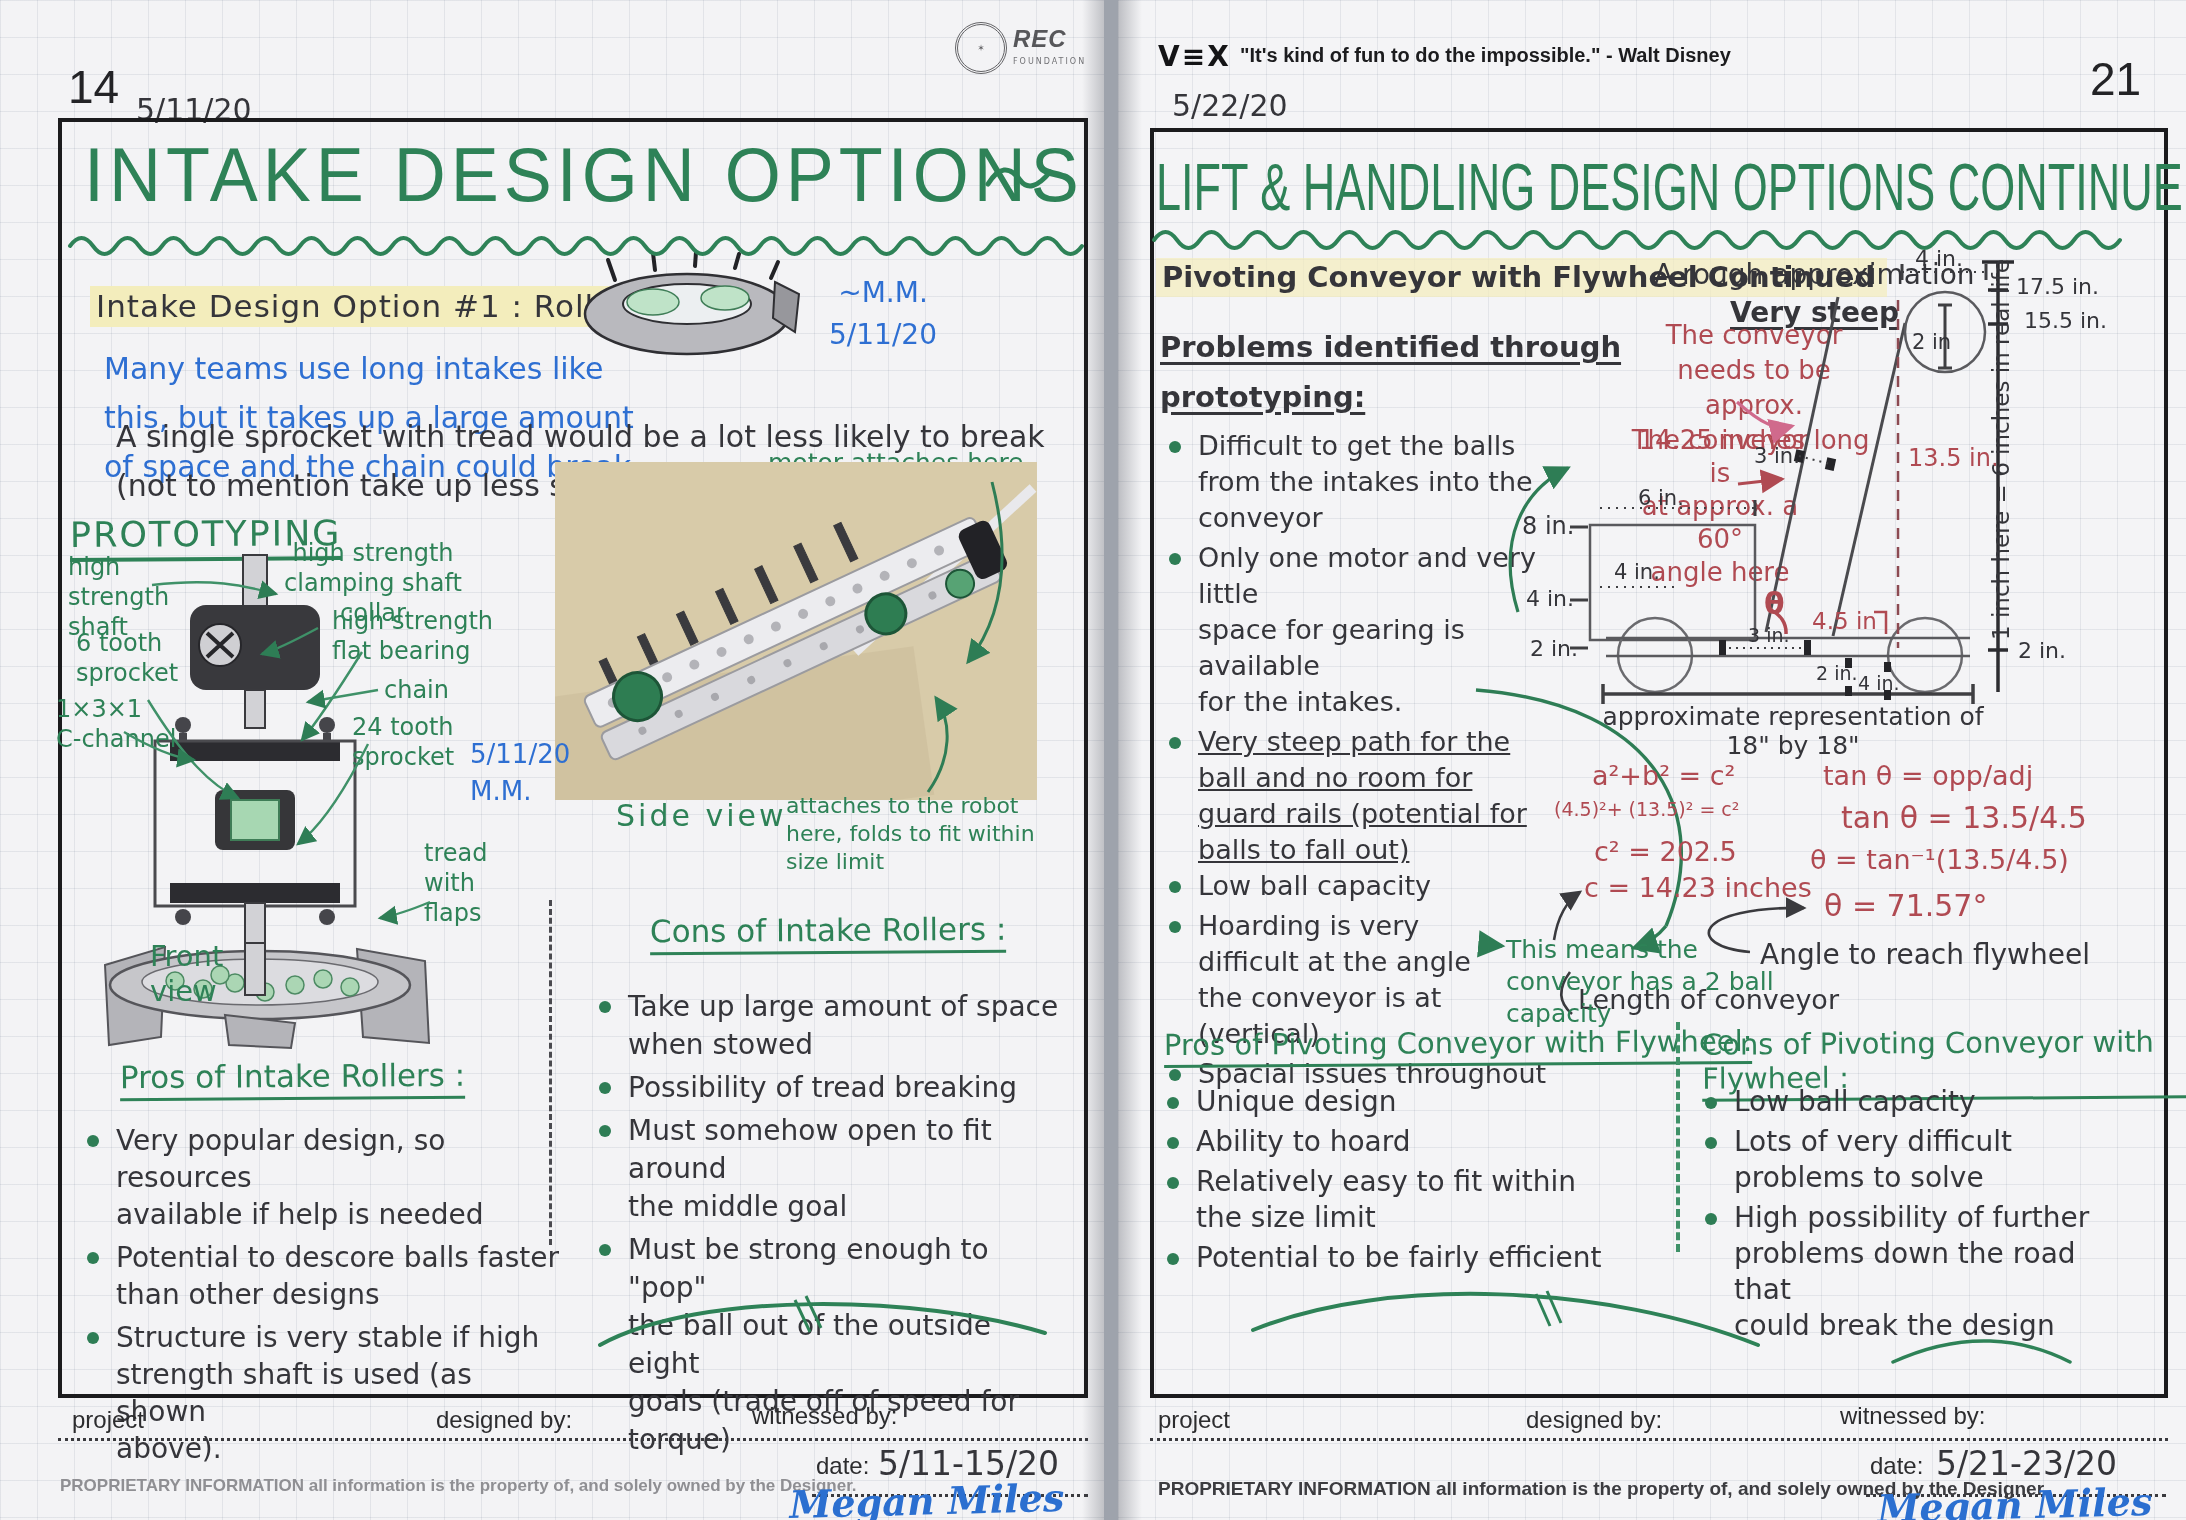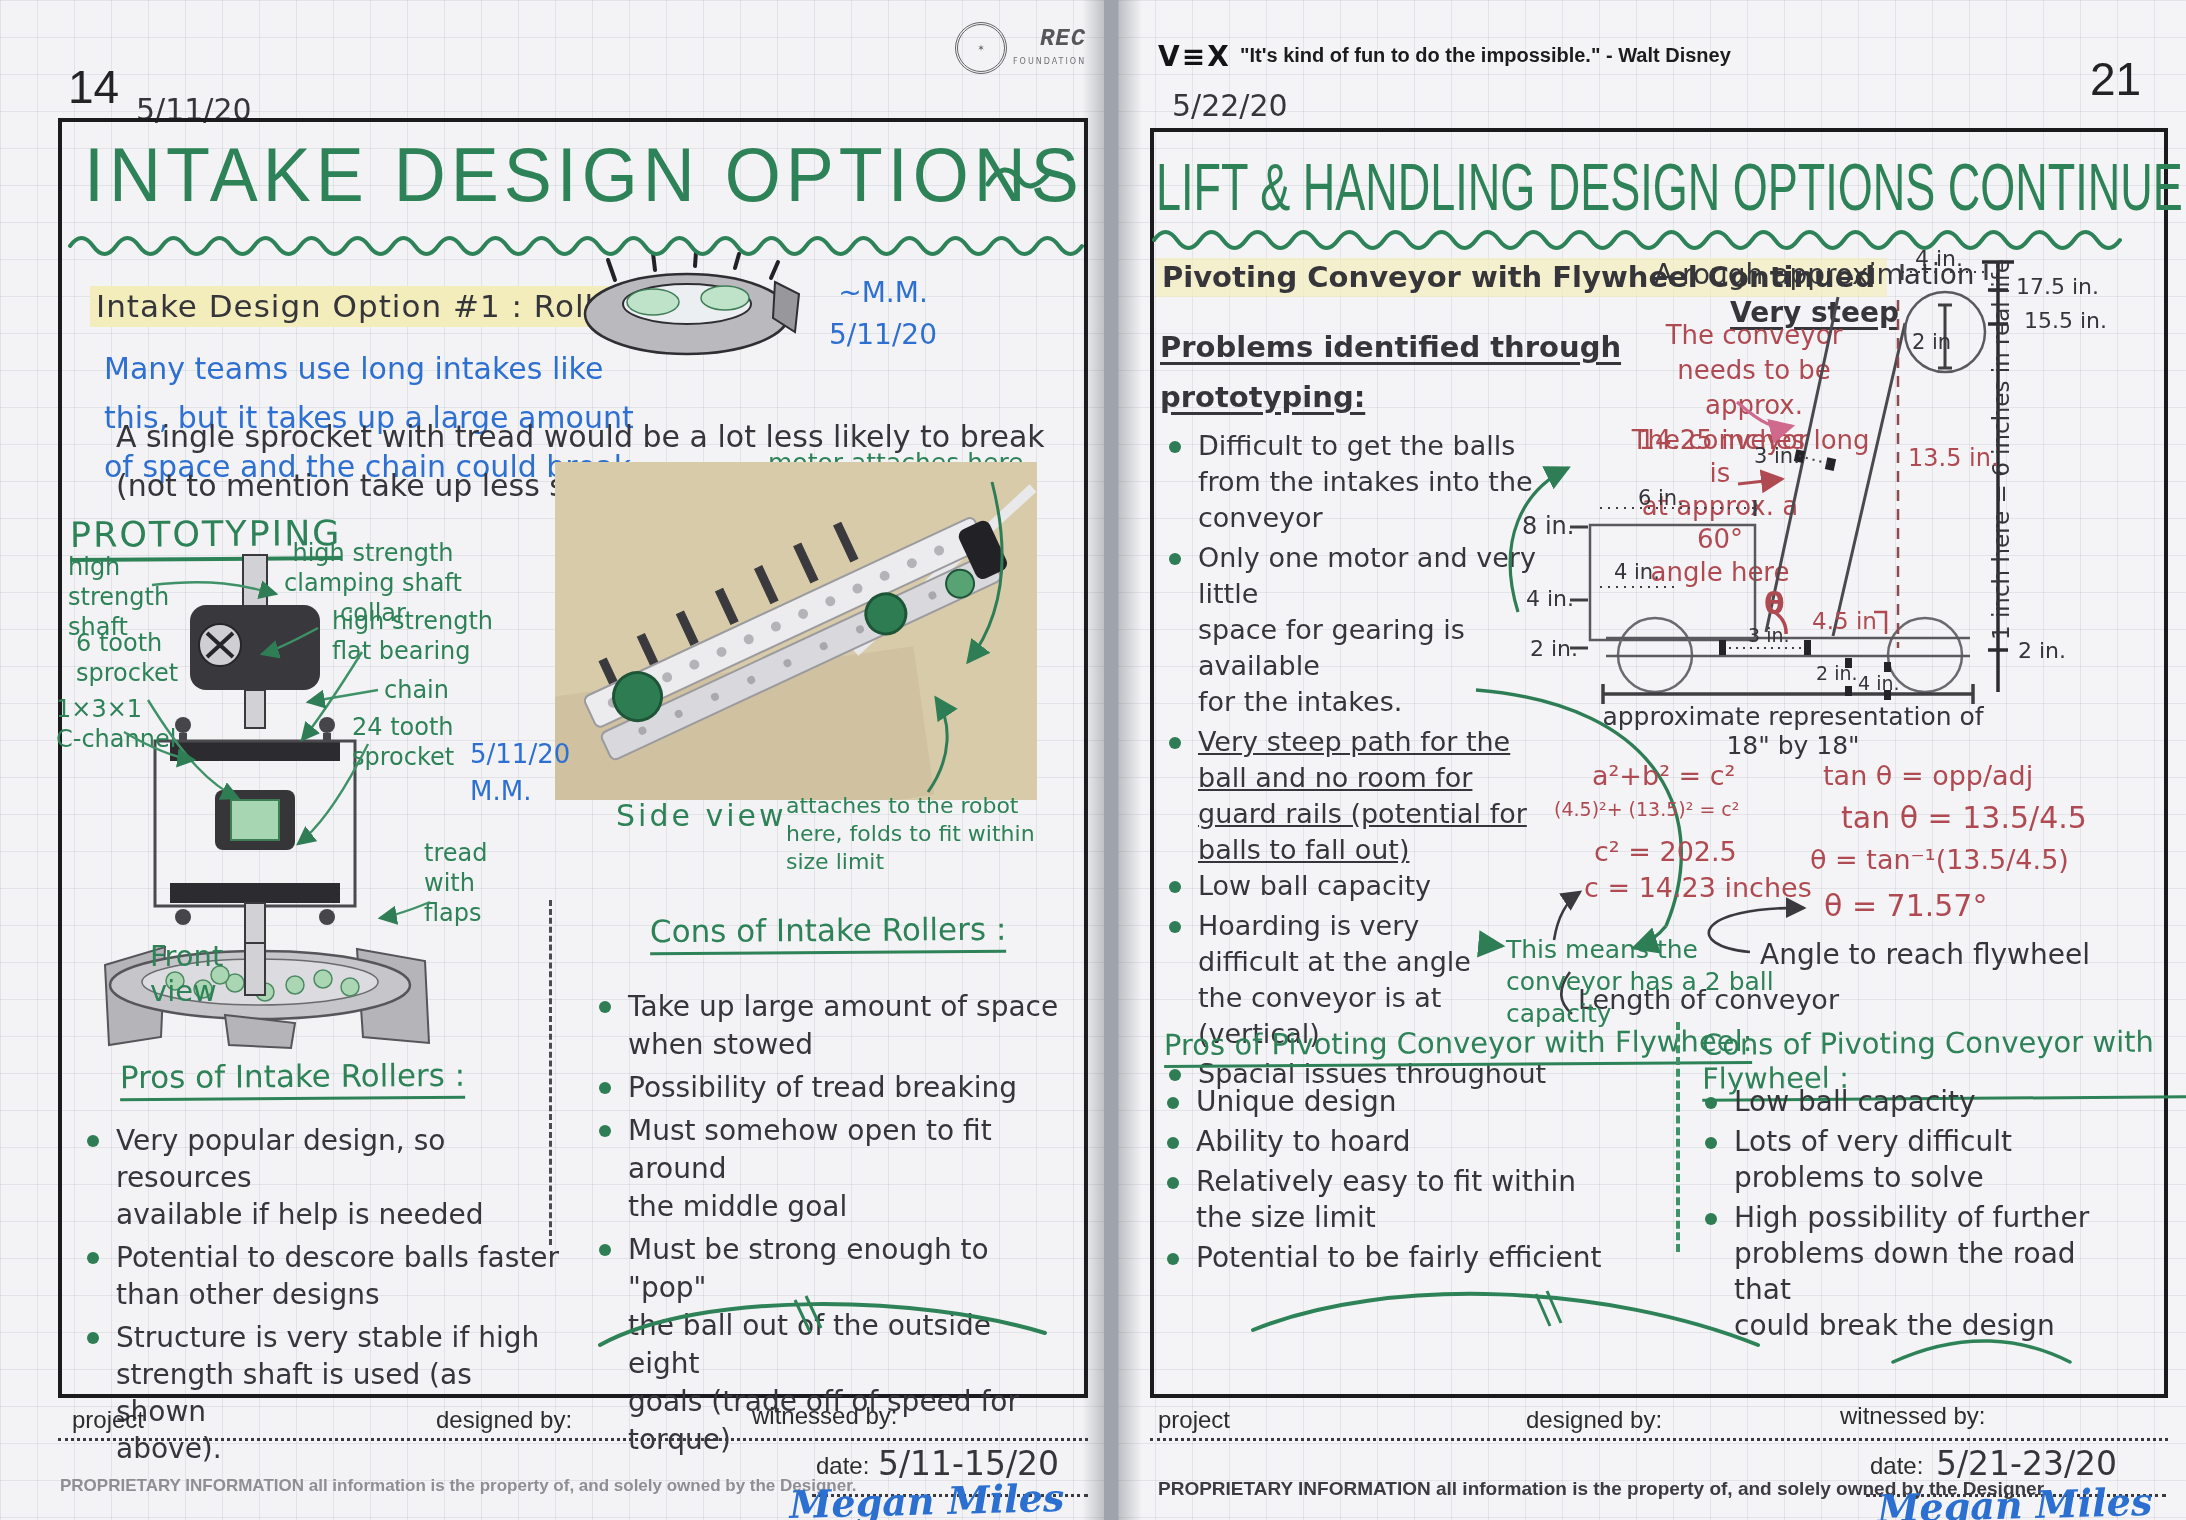--- a/index.html
+++ b/index.html
@@ -45,22 +45,22 @@
     border-radius:50%;background:#2e7d55;}
   .dotline{position:absolute;border-top:3px dotted #3a3a3e;}
   .dashv{position:absolute;border-left:3px dashed #4a4a4f;}
   .gdashv{position:absolute;border-left:4px dashed #3f9168;}
   .sig{font-family:"DejaVu Serif",serif;font-style:italic;font-weight:bold;color:#2b6fd0;
     font-size:38px;transform:rotate(-1.5deg);}
   svg{position:absolute;pointer-events:none;}
   .stamp{position:absolute;display:flex;align-items:center;gap:6px;opacity:.85;}
   .stamp .ring{width:52px;height:52px;border:3px double #4a4a4e;border-radius:50%;
     display:flex;align-items:center;justify-content:center;font-size:9px;color:#4a4a4e;}
-  .stamp .rec{font-family:Liberation Mono, monospace;font-weight:700;font-style:italic;
-    font-size:24px;color:#3c3c40;letter-spacing:1px;line-height:20px;text-align:right;}
+  .stamp .rec{font-family:Liberation Sans, sans-serif;font-weight:700;font-style:italic;
+    font-size:24px;color:#3c3c40;letter-spacing:1px;line-height:20px;}
   .stamp .sub{font-size:8px;letter-spacing:2px;color:#5a5a5e;}
   .vex{font-weight:800;font-size:28px;letter-spacing:2px;color:#141416;}
 </style>
 </head>
 <body>
 
 <div class="page page-left">
 
   <span class="t print" style="left:68px;top:60px;font-size:46px;color:#232326;">14</span>
   <span class="t" style="left:136px;top:92px;font-size:30px;">5/11/20</span>

